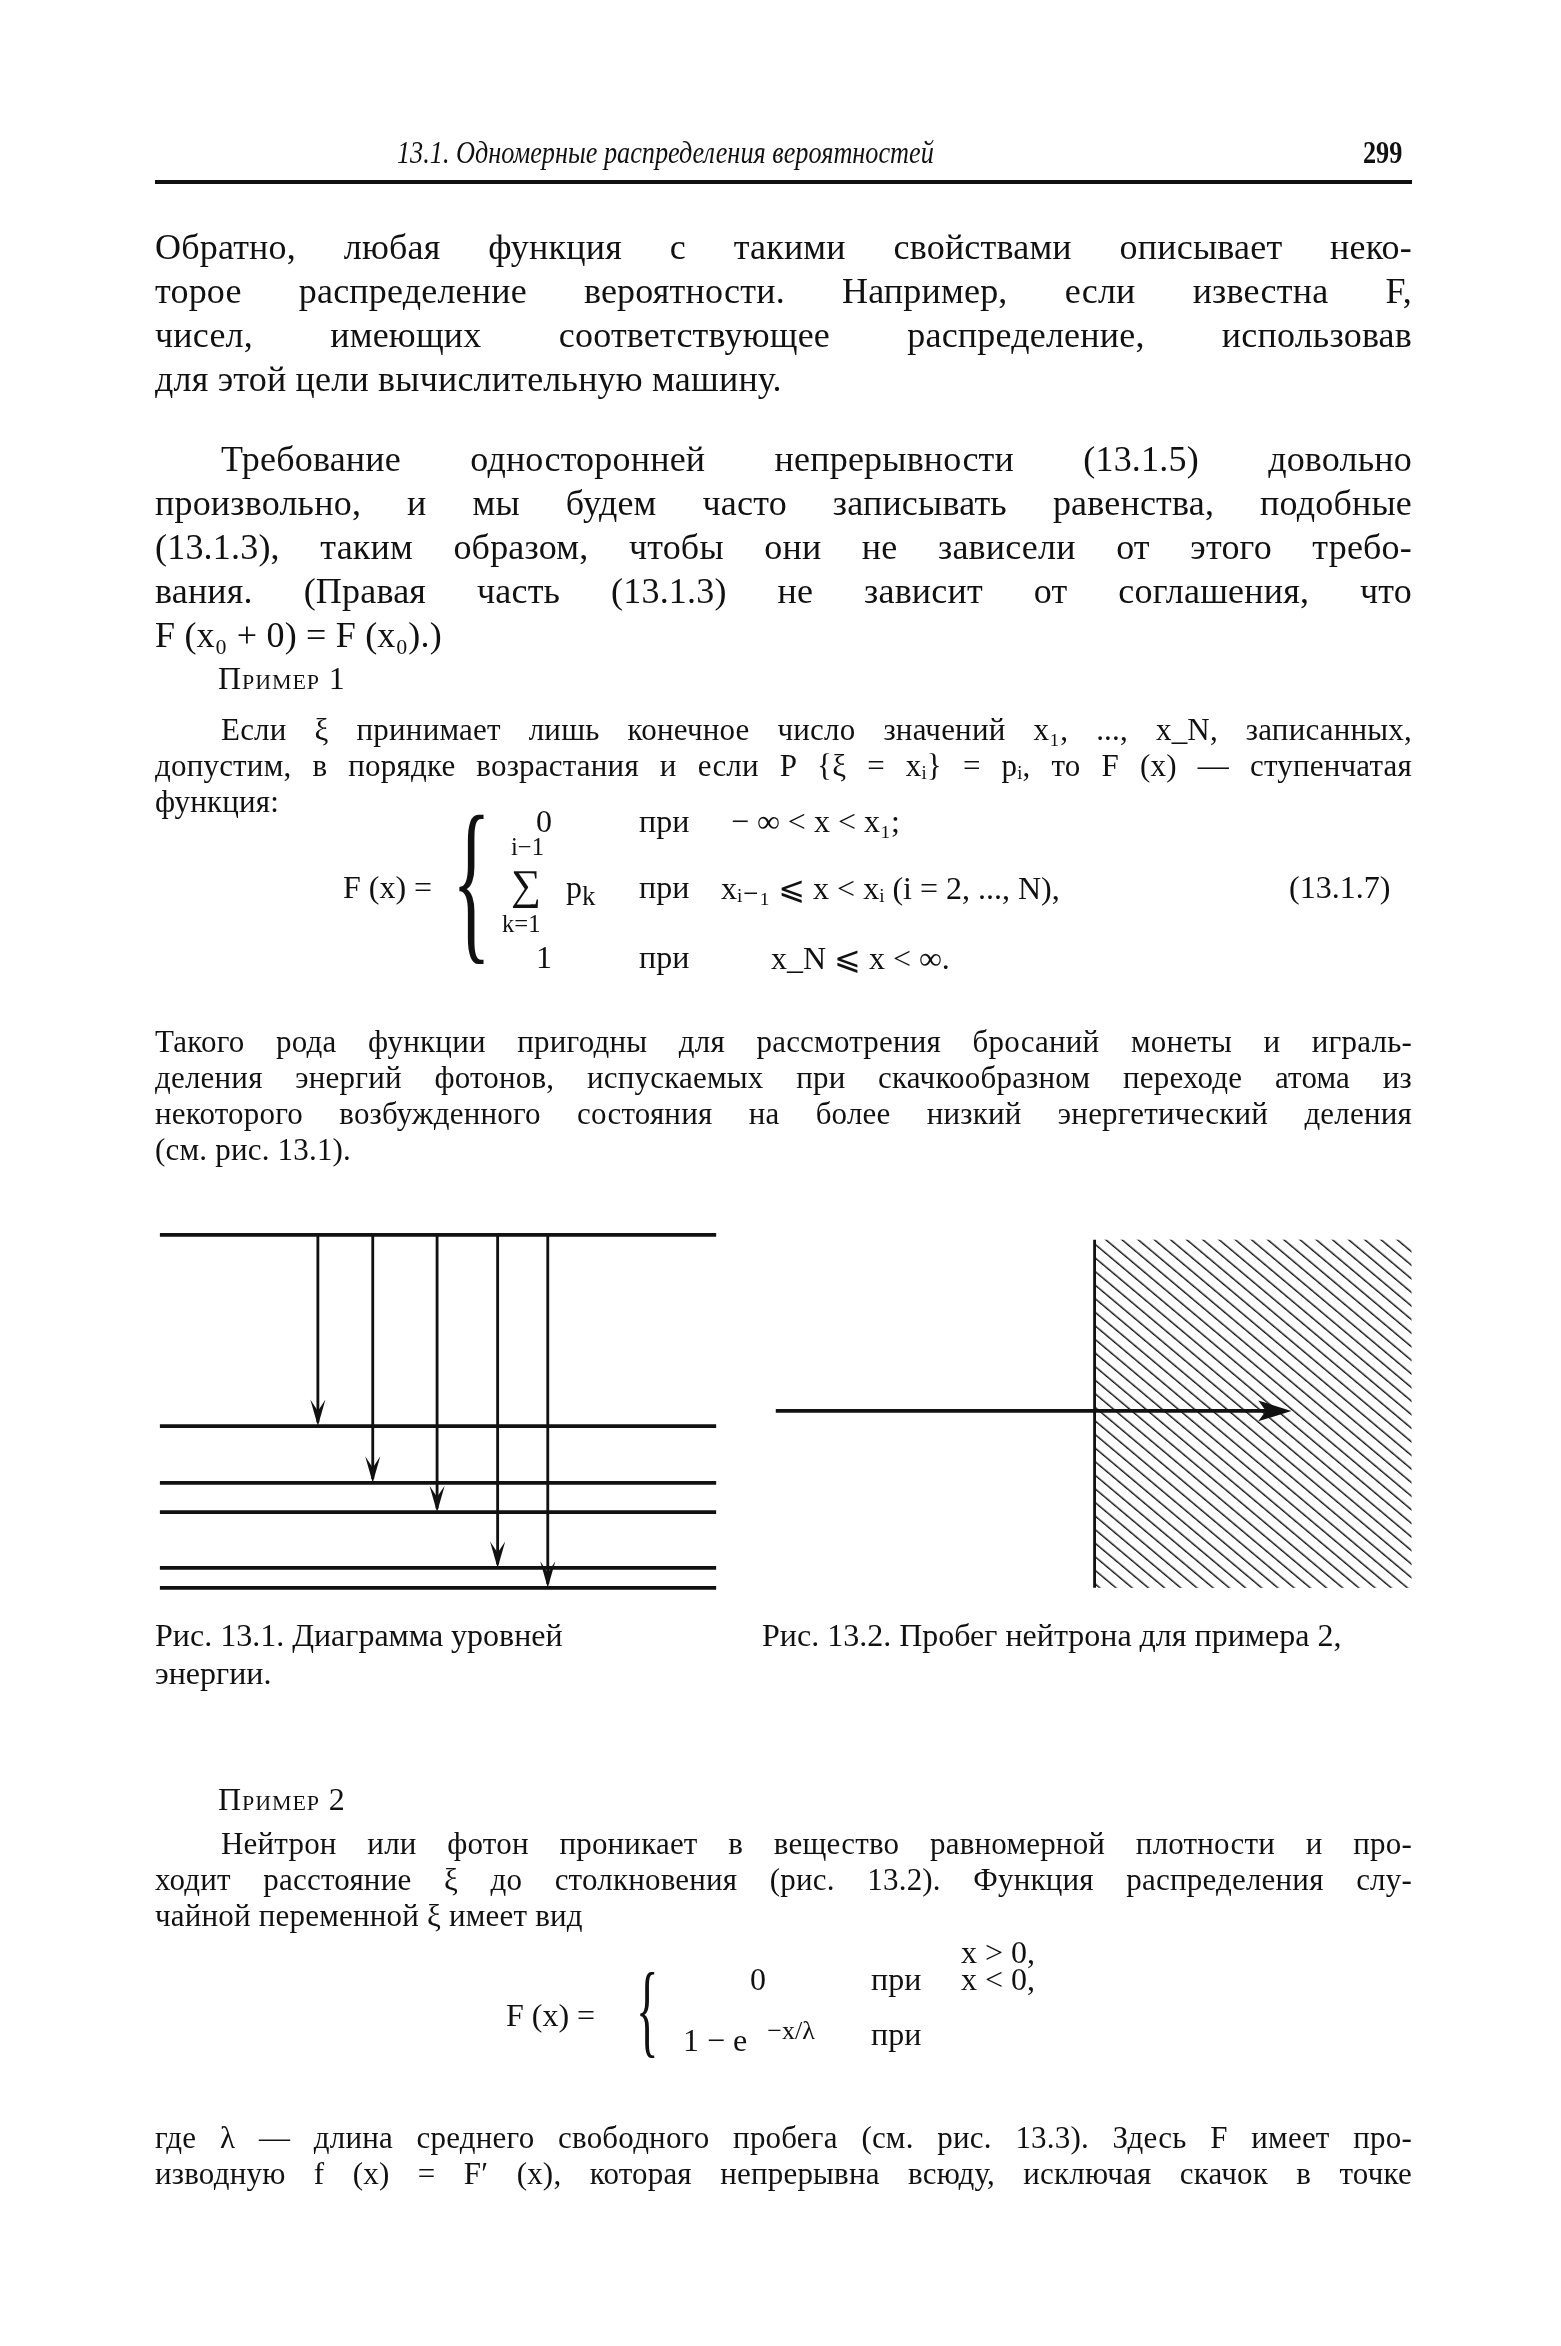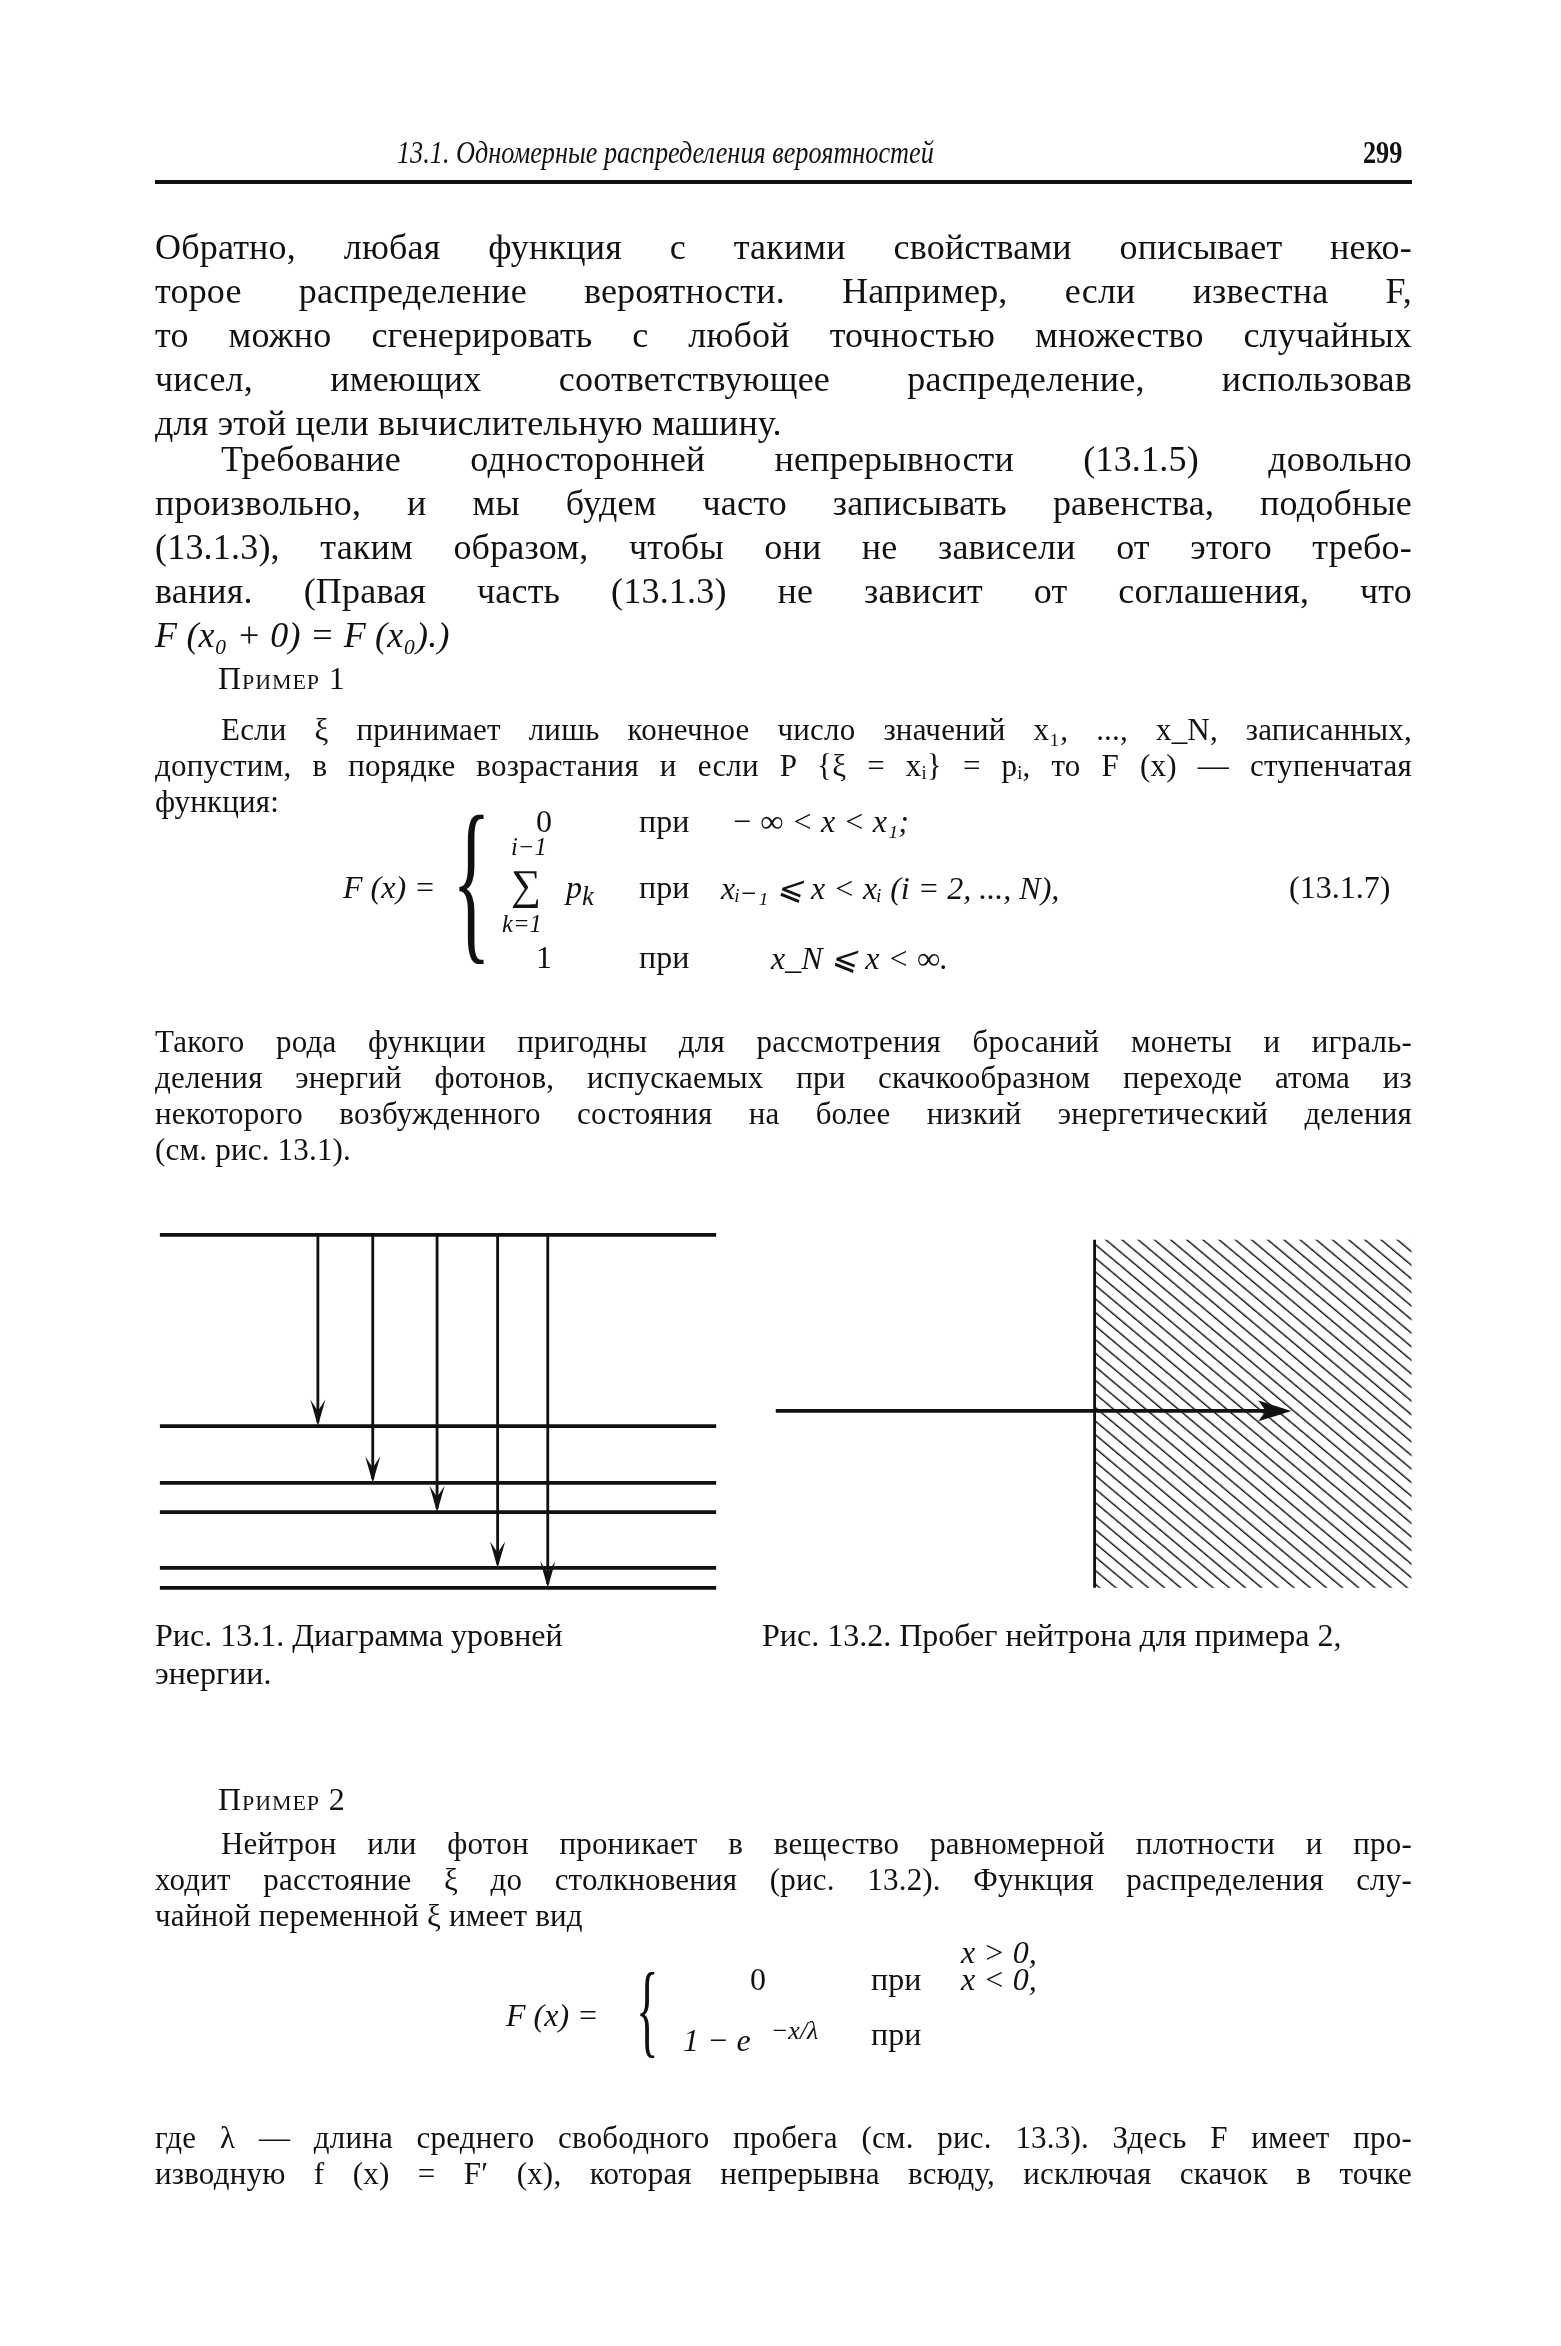--- a/index.html
+++ b/index.html
@@ -7,37 +7,36 @@
          font-family: "Liberation Serif", "DejaVu Serif", serif; color: #111; }
   .abs { position: absolute; }
   .hdr-title { left: 397px; top: 134px; font-size: 32px; font-style: italic; white-space: nowrap; transform: scaleX(0.82); transform-origin: left top; }
   .hdr-page { left: 1363px; top: 134px; font-size: 32px; font-weight: bold; transform: scaleX(0.82); transform-origin: left top; }
   .hdr-rule { left: 155px; top: 180px; width: 1257px; height: 3.8px; background: #111; }
   .para { left: 155px; width: 1257px; font-size: 36px; line-height: 44px; text-align: justify; letter-spacing: 0.2px; }
   .para .line { display: block; white-space: nowrap; text-align-last: justify; text-align: justify; }
   .para .line.last { text-align-last: left; }
   .small { font-size: 31px; line-height: 36px; }
   .heading { font-size: 32px; font-variant: small-caps; letter-spacing: 0.9px; }
-  .math { font-style: italic; }
+  .math { }
   .caption { font-size: 32px; line-height: 38px; }
   .eq { font-size: 32px; white-space: nowrap; }
   .brace { font-size: 180px; line-height: 1; font-weight: 100; transform: scaleX(0.45); transform-origin: left top; }
   .brace2 { font-size: 104px; line-height: 1; font-weight: 100; transform: scaleX(0.45); transform-origin: left top; }
 </style>
 </head>
 <body>
 
 <div class="abs hdr-title">13.1. Одномерные распределения вероятностей</div>
 <div class="abs hdr-page">299</div>
 <div class="abs hdr-rule"></div>
 
 <div class="abs para" style="top:225px;">
   <span class="line">Обратно, любая функция с такими свойствами описывает неко-</span>
   <span class="line">торое распределение вероятности. Например, если известна F,</span>
-  <span class="line">то можно сгенерировать с любой точностью множество случайных</span>
   <span class="line">чисел, имеющих соответствующее распределение, использовав</span>
   <span class="line last">для этой цели вычислительную машину.</span>
 </div>
 
 <div class="abs para" style="top:437px;">
   <span class="line" style="padding-left:66px;">Требование односторонней непрерывности (13.1.5) довольно</span>
   <span class="line">произвольно, и мы будем часто записывать равенства, подобные</span>
   <span class="line">(13.1.3), таким образом, чтобы они не зависели от этого требо-</span>
   <span class="line">вания. (Правая часть (13.1.3) не зависит от соглашения, что</span>
   <span class="line last math">F (x₀ + 0) = F (x₀).)</span>

